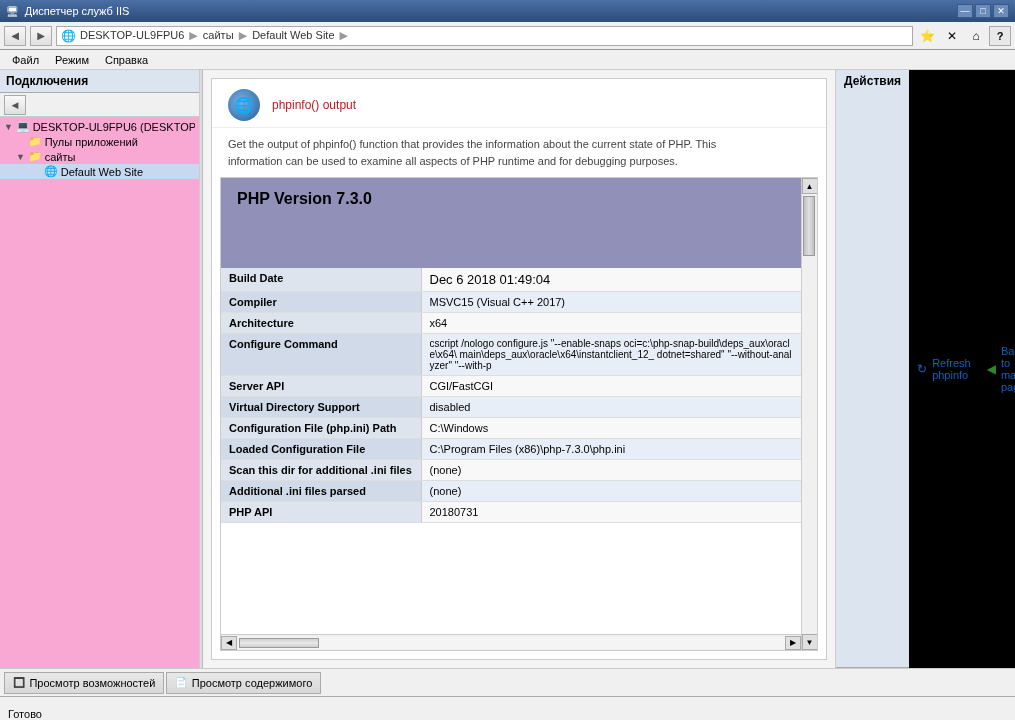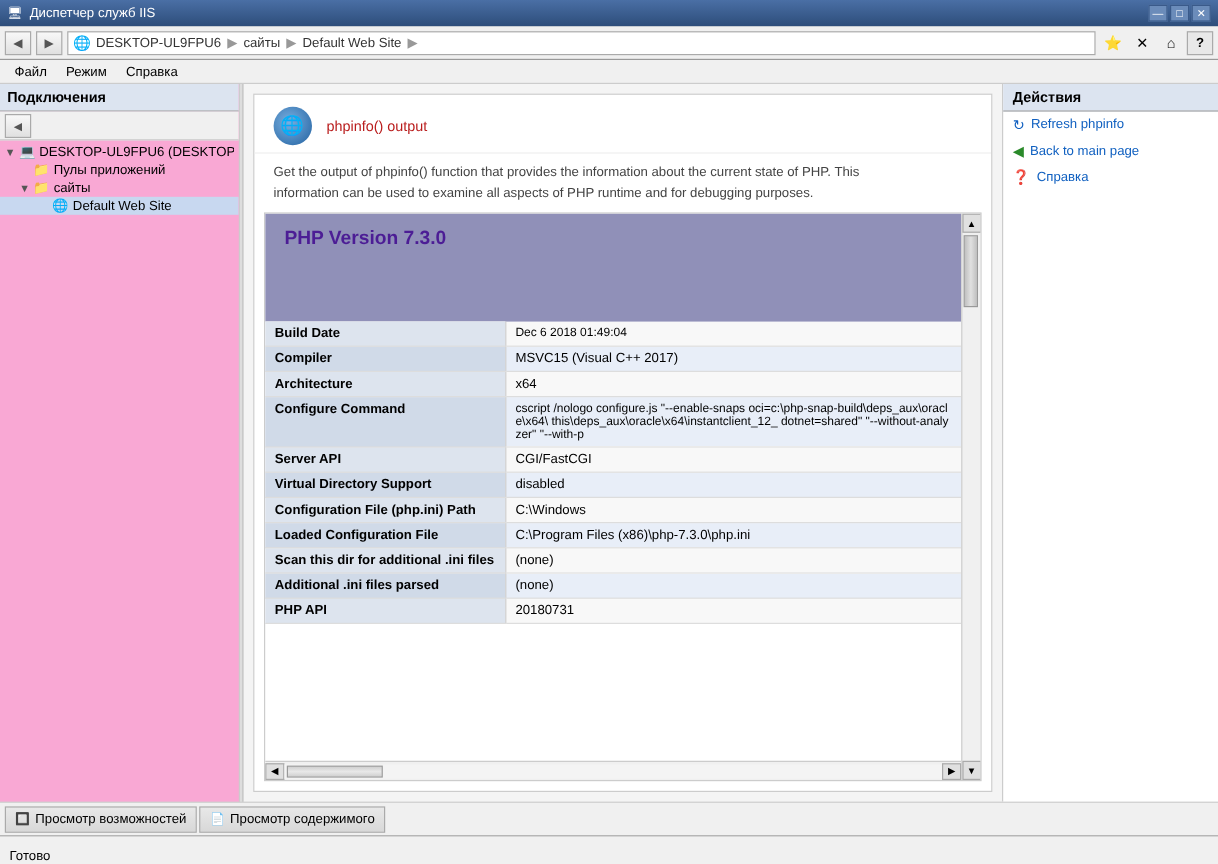--- a/index.html
+++ b/index.html
@@ -208,21 +208,21 @@
     }
 
     
     .php-table-area {
       position: absolute;
       left: 0; right: 16px; top: 0; bottom: 0;
       overflow: hidden;
     }
     .php-version-banner {
       background: #9090b8;
-      color: #4c1d95;
+      color: #000000;
       font-size: 16px;
       font-weight: bold;
       padding: 12px 16px;
       height: 90px;
       display: flex;
       align-items: flex-start;
     }
     .info-table {
       width: 100%;
       border-collapse: collapse;
@@ -241,24 +241,24 @@
       background: #dde4ee;
       border-right: 1px solid #ccc;
       min-width: 180px;
     }
     .info-table tr:nth-child(even) td:first-child { background: #d0dae8; }
 
     
     .actions-panel {
       width: 180px;
       min-width: 180px;
-      background: #ffffff;
+      background: #000000;
       border-left: 1px solid #ccc;
       display: flex;
-      flex-direction: column;
+      flex-direction: row;
     }
     .actions-header {
       background: #dce4f0;
       border-bottom: 1px solid #aaa;
       padding: 4px 8px;
       font-size: 12px;
       font-weight: bold;
     }
     .action-item {
       display: flex;
@@ -412,33 +412,33 @@
         <div class="php-table-area" style="bottom: 16px;">
 
           <div class="php-version-banner">
             <span>PHP Version 7.3.0</span>
           </div>
 
           <table class="info-table">
             <tbody id="info-table-body">
                 <tr>
                   <td>Build Date</td>
-                  <td style="max-width: 260px; overflow: hidden; font-size: 10px; white-space: nowrap; text-overflow: ellipsis;">Dec 6 2018 01:49:04</td>
+                  <td style="max-width: 260px; overflow: hidden; font-size: 13px; white-space: nowrap; text-overflow: ellipsis;">Dec 6 2018 01:49:04</td>
                 </tr>
                 <tr>
                   <td>Compiler</td>
                   <td style="max-width: 260px; overflow: hidden; font-size: 11px; white-space: nowrap; text-overflow: ellipsis;">MSVC15 (Visual C++ 2017)</td>
                 </tr>
                 <tr>
                   <td>Architecture</td>
                   <td style="max-width: 260px; overflow: hidden; font-size: 11px; white-space: nowrap; text-overflow: ellipsis;">x64</td>
                 </tr>
                 <tr>
                   <td>Configure Command</td>
-                  <td style="max-width: 260px; overflow: hidden; font-size: 10px; white-space: pre-wrap; word-break: break-all;">cscript /nologo configure.js "--enable-snaps oci=c:\php-snap-build\deps_aux\oracle\x64\ this\deps_aux\oracle\x64\instantclient_12_ dotnet=shared" "--without-analyzer" "--with-p</td>
+                  <td style="max-width: 260px; overflow: hidden; font-size: 10px; white-space: pre-wrap; word-break: break-all;">cscript /nologo configure.js "--enable-snaps oci=c:\php-snap-build\deps_aux\oracle\x64\ main\deps_aux\oracle\x64\instantclient_12_ dotnet=shared" "--without-analyzer" "--with-p</td>
                 </tr>
                 <tr>
                   <td>Server API</td>
                   <td style="max-width: 260px; overflow: hidden; font-size: 11px; white-space: nowrap; text-overflow: ellipsis;">CGI/FastCGI</td>
                 </tr>
                 <tr>
                   <td>Virtual Directory Support</td>
                   <td style="max-width: 260px; overflow: hidden; font-size: 11px; white-space: nowrap; text-overflow: ellipsis;">disabled</td>
                 </tr>
                 <tr>

